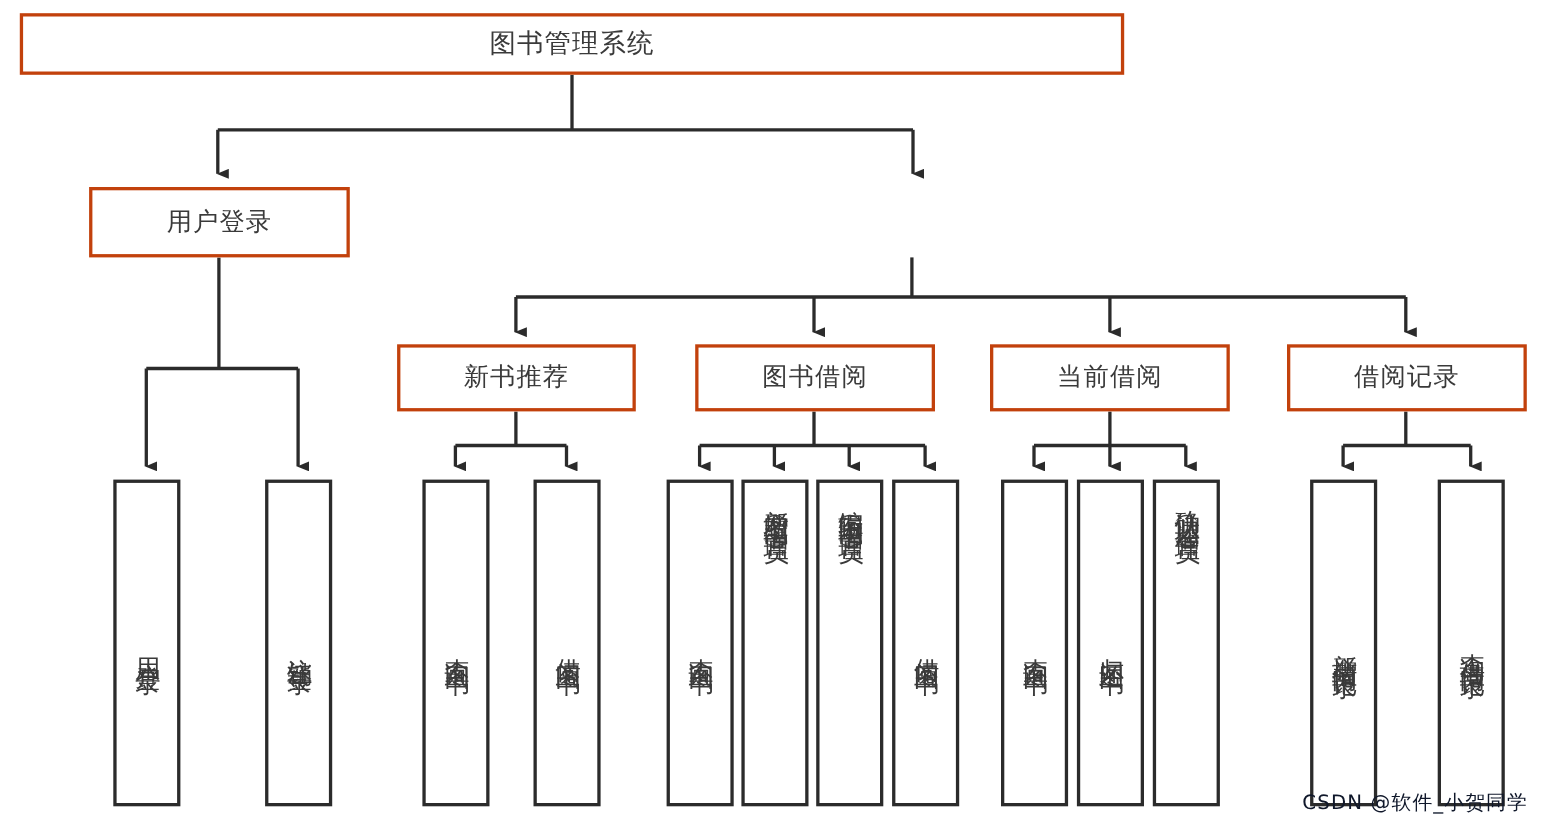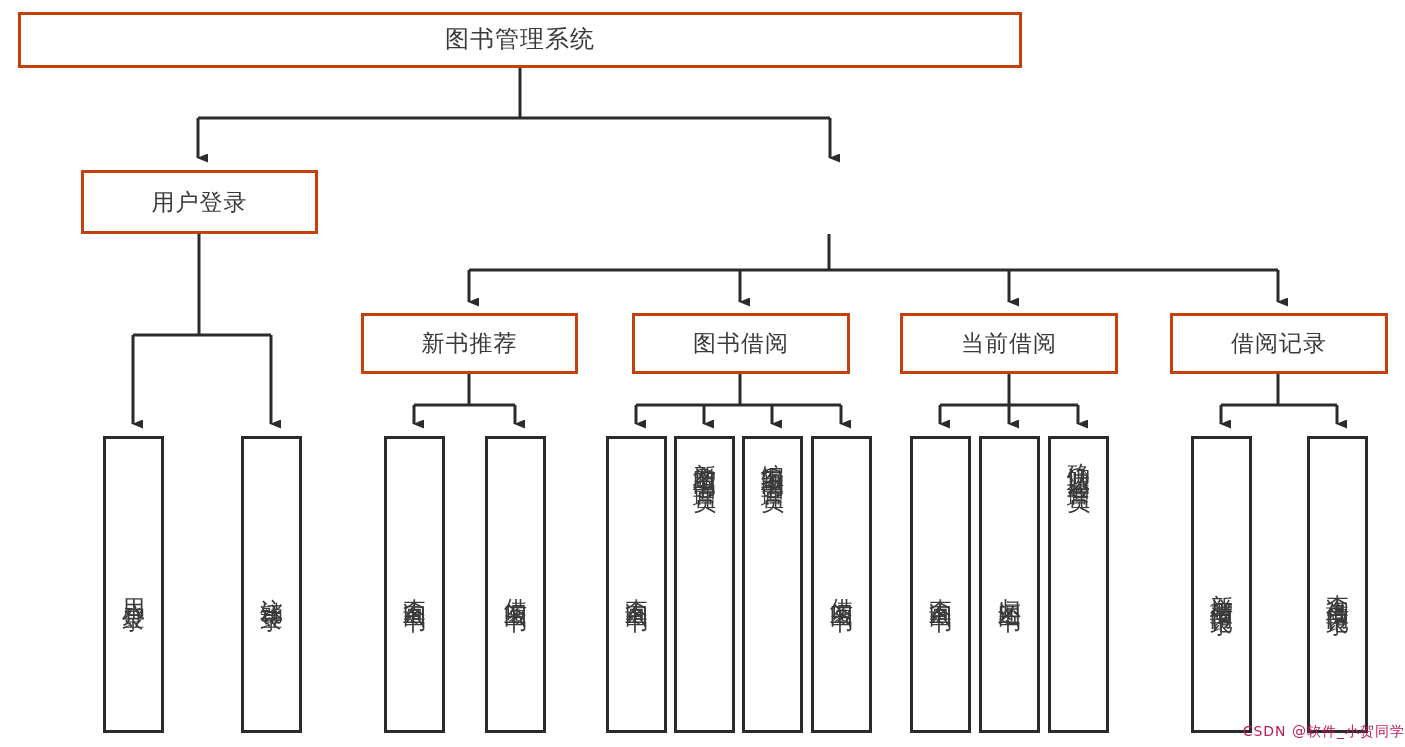--- a/index.html
+++ b/index.html
@@ -47,23 +47,23 @@
     line-height:1.0;
     color:#3a3a3a;
     padding-top:6px;
     white-space:nowrap;
   }
   .leaf.mid .cap{
     align-self:center;
   }
   .watermark{
     position:absolute;
-    right:0;bottom:6px;
-    font-size:14px;
-    color:#be185d;
+    right:16px;bottom:6px;
+    font-size:18px;
+    color:#0f172a;
     letter-spacing:1px;
     white-space:nowrap;
     user-select:none;
   }
 </style>
 </head>
 <body>
 
 <div id="canvas">
 

